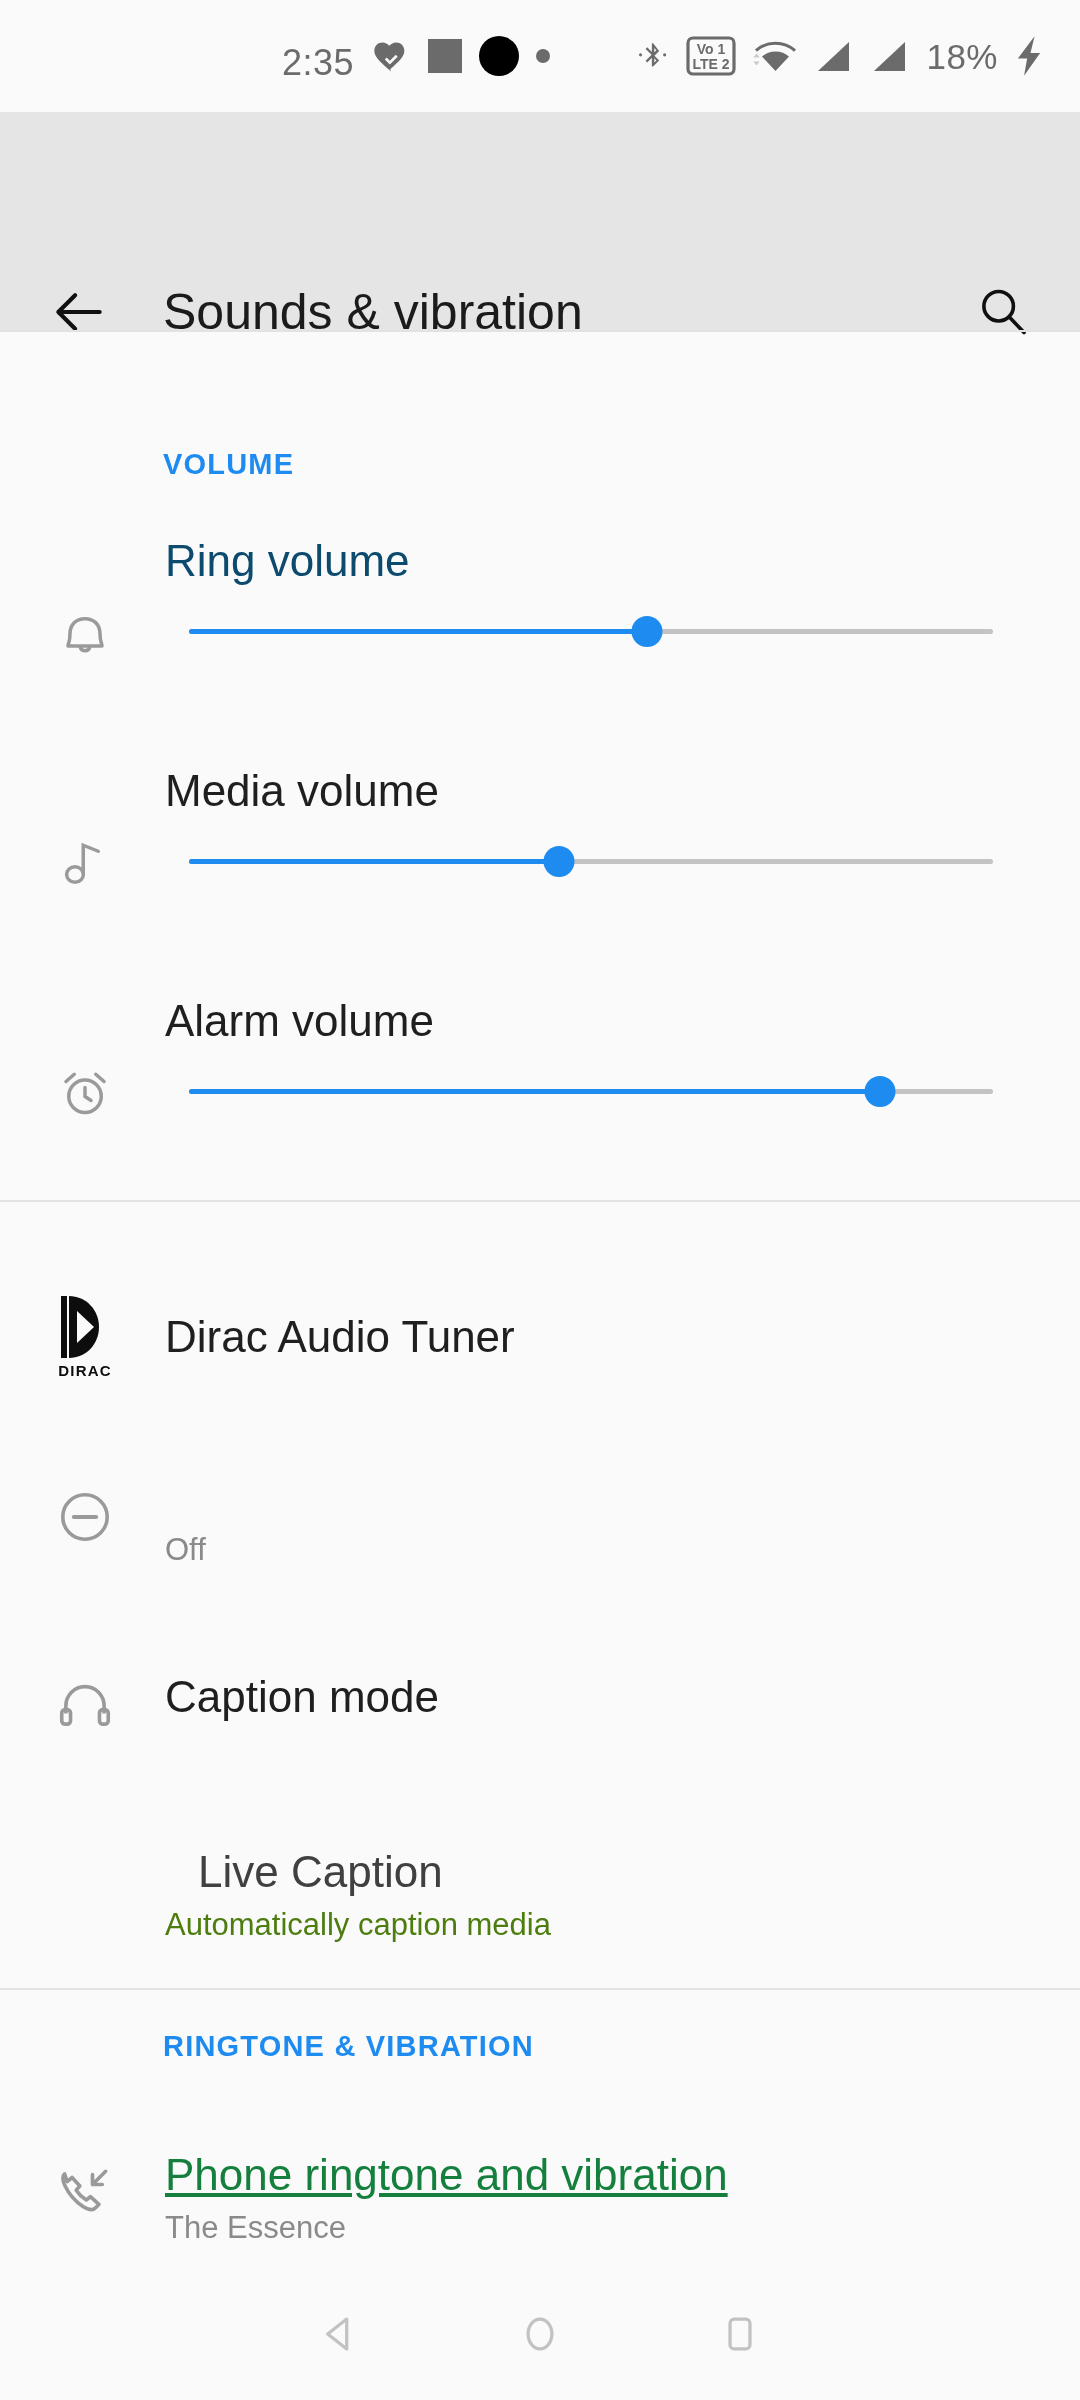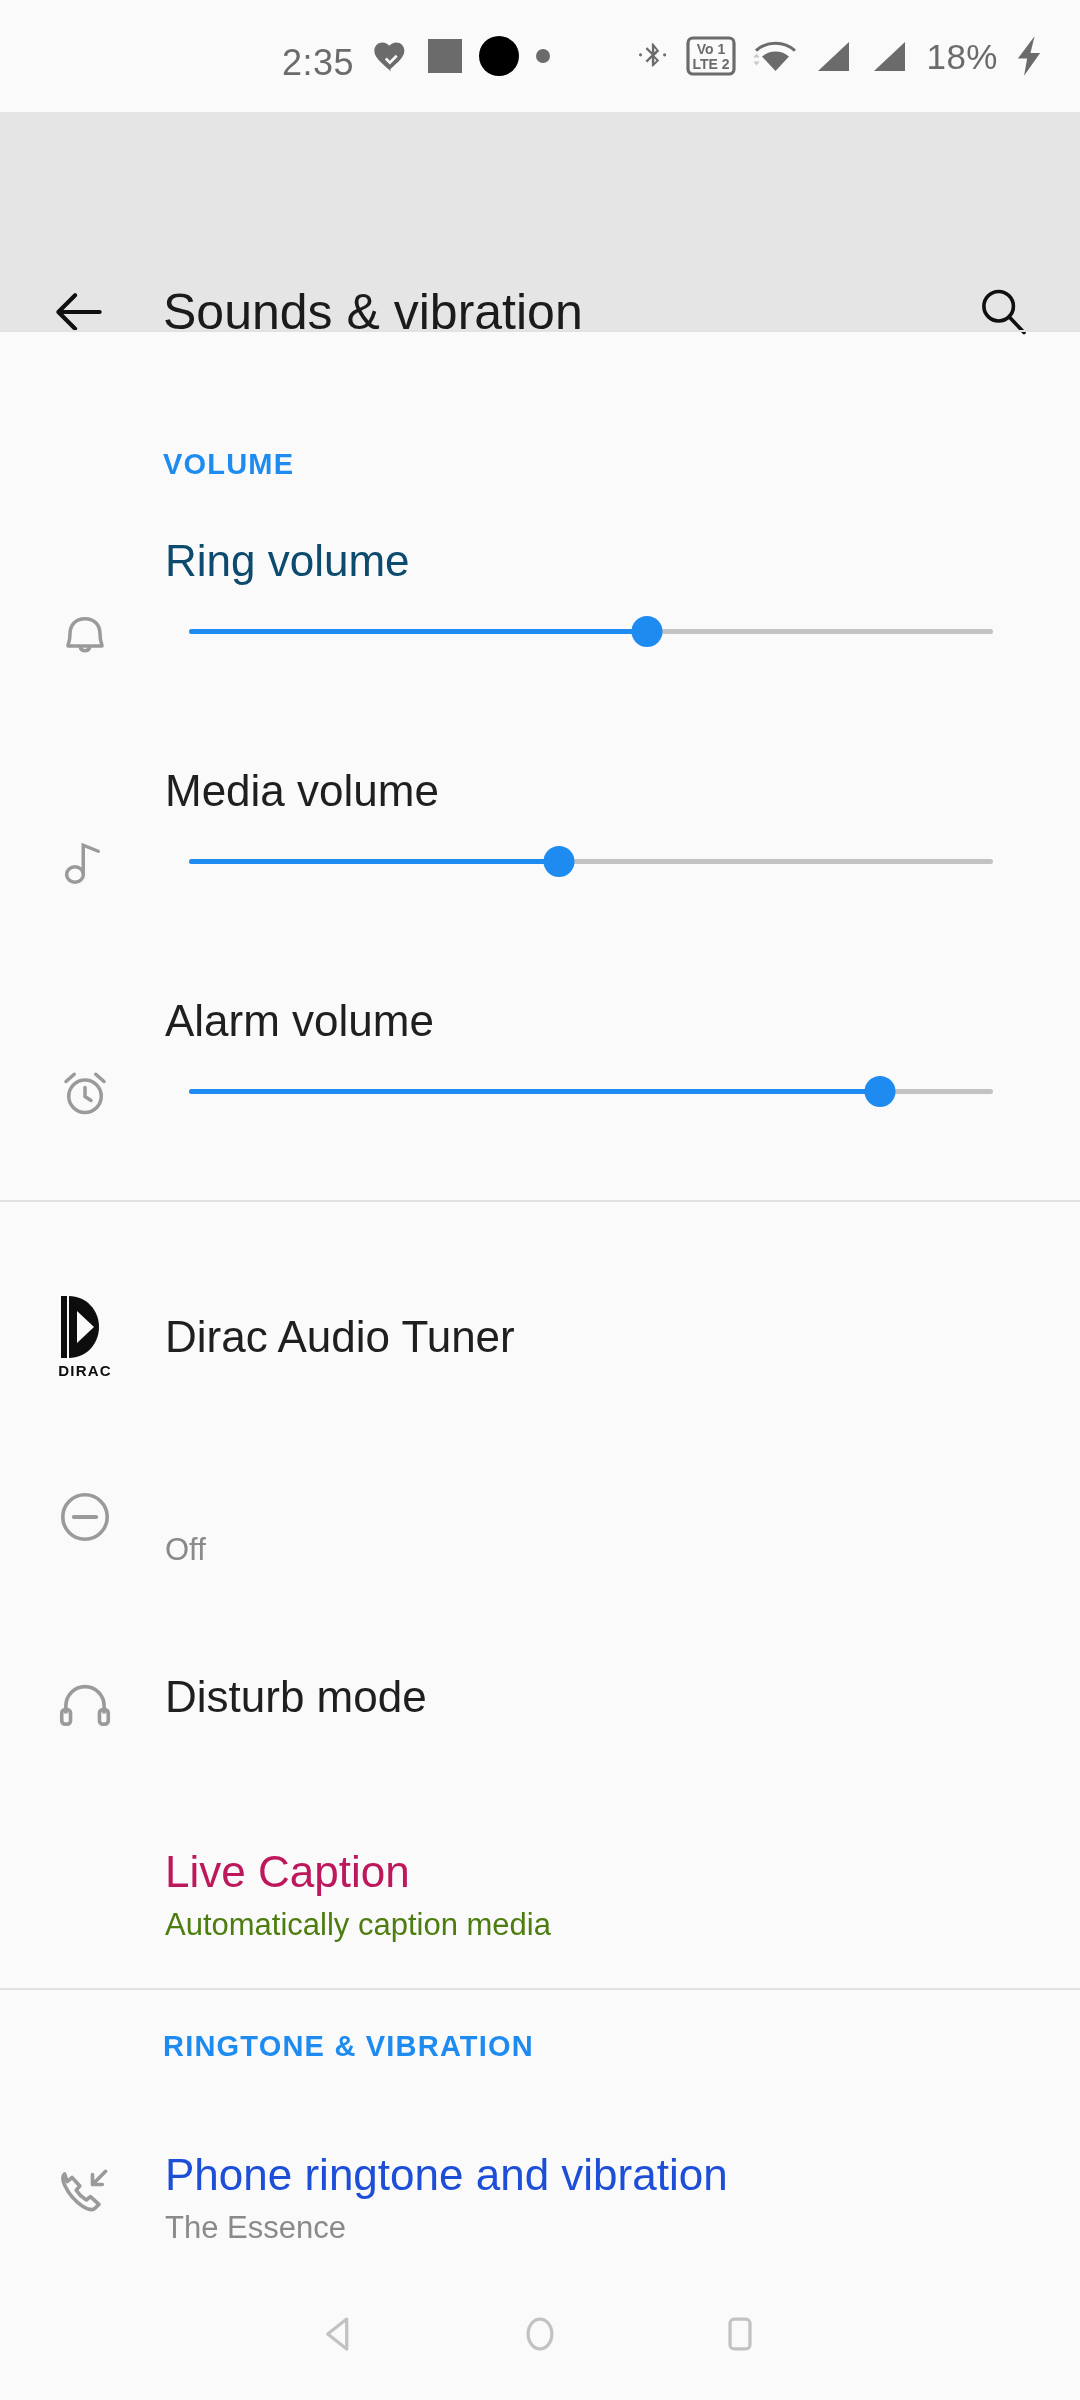--- a/index.html
+++ b/index.html
@@ -284,40 +284,40 @@
   </div>
 
   <div class="list-row" style="top:1640px; height:160px;">
     <div class="row-icon" style="top:20px;">
       <svg class="ic" width="62" height="62" viewBox="0 0 24 24">
         <path fill="none" stroke="#9a9a9a" stroke-width="1.4" d="M4.6 15.3v-3a7.4 7.4 0 0114.8 0v3"></path>
         <rect x="3" y="13.8" width="3.4" height="5.6" rx="1.3" fill="none" stroke="#9a9a9a" stroke-width="1.4"></rect>
         <rect x="17.6" y="13.8" width="3.4" height="5.6" rx="1.3" fill="none" stroke="#9a9a9a" stroke-width="1.4"></rect>
       </svg>
     </div>
-    <div class="row-title" style="top: 32px; color: rgb(31, 31, 31);">Disturb mode</div>
+    <div class="row-title" style="top: 32px; color: rgb(31, 31, 31);">Caption mode</div>
   </div>
 
   <div class="list-row" style="top:1815px; height:180px;">
-    <div class="row-title" style="top: 32px; color: #be185d;">Live Caption</div>
+    <div class="row-title" style="top: 32px; color: #404040; margin-left: 33px;">Live Caption</div>
     <div class="row-sub" style="top: 92px; color: #4d7c0f;">Automatically caption media</div>
   </div>
 
   <div class="divider" style="top: 1988px; background: rgb(226, 226, 226);"></div>
 
   <div class="section-header" style="top: 2030px; color: rgb(30, 139, 240);">RINGTONE &amp; VIBRATION</div>
 
   <div class="list-row" style="top:2120px; height:180px;">
     <div class="row-icon" style="top:28px;">
       <svg class="ic" width="62" height="62" viewBox="0 0 24 24">
         <path fill="none" stroke="#9a9a9a" stroke-width="1.4" stroke-linecap="round" stroke-linejoin="round" d="M4.1 4.6c-.8.8-1.1 2 .1 4.5 1.4 3 4.1 6.2 7 8.1 2.5 1.6 4 1.4 4.8.6l1.4-1.4-3.3-3-1.6 1.3c-1.3-.8-3-2.4-3.9-3.8l1.4-1.6-3-3.3-1.9 1.6z"></path>
         <path fill="none" stroke="#9a9a9a" stroke-width="1.4" stroke-linecap="round" stroke-linejoin="round" d="M20 3.6l-5.1 5.1M14.9 4.9v3.8h3.8"></path>
       </svg>
     </div>
-    <div class="row-title" style="top: 30px; color: #1d4ed8;">Phone ringtone and vibration</div>
+    <div class="row-title" style="top: 30px; color: #15803d; text-decoration: underline;">Phone ringtone and vibration</div>
     <div class="row-sub" style="top: 90px; color: rgb(138, 138, 138);">The Essence</div>
   </div>
 
   <div class="navbar">
     <div class="nav-btn">
       <span>
         <svg class="ic" width="46" height="46" viewBox="0 0 24 24">
           <path fill="none" stroke="#c2c2c2" stroke-width="1.7" stroke-linejoin="round" d="M15.5 4.2L5.6 12l9.9 7.8z"></path>
         </svg>
       </span>

